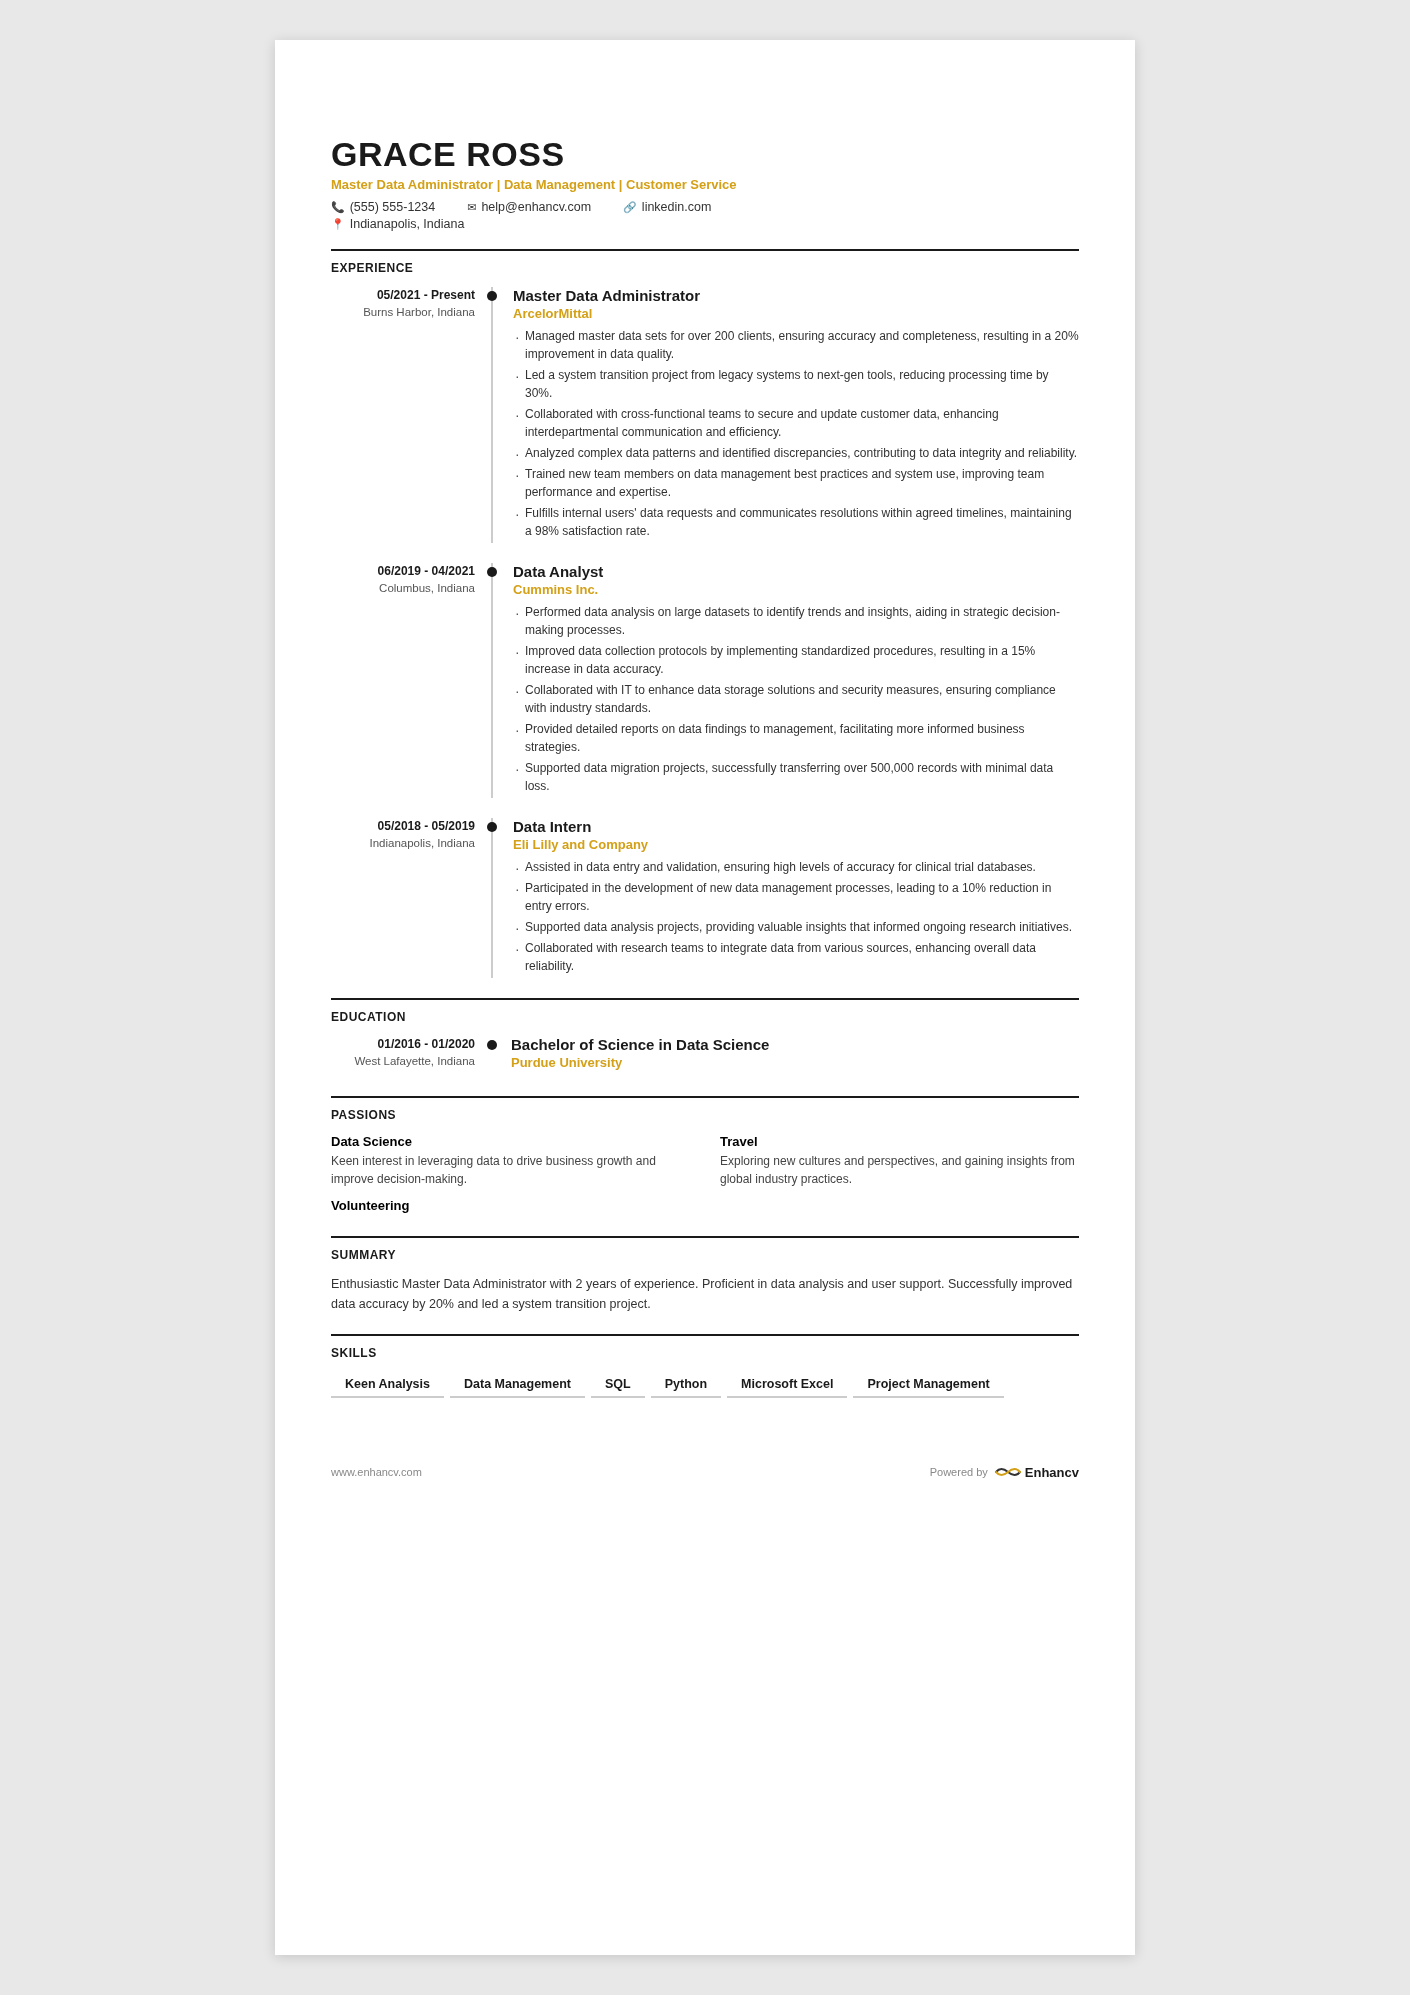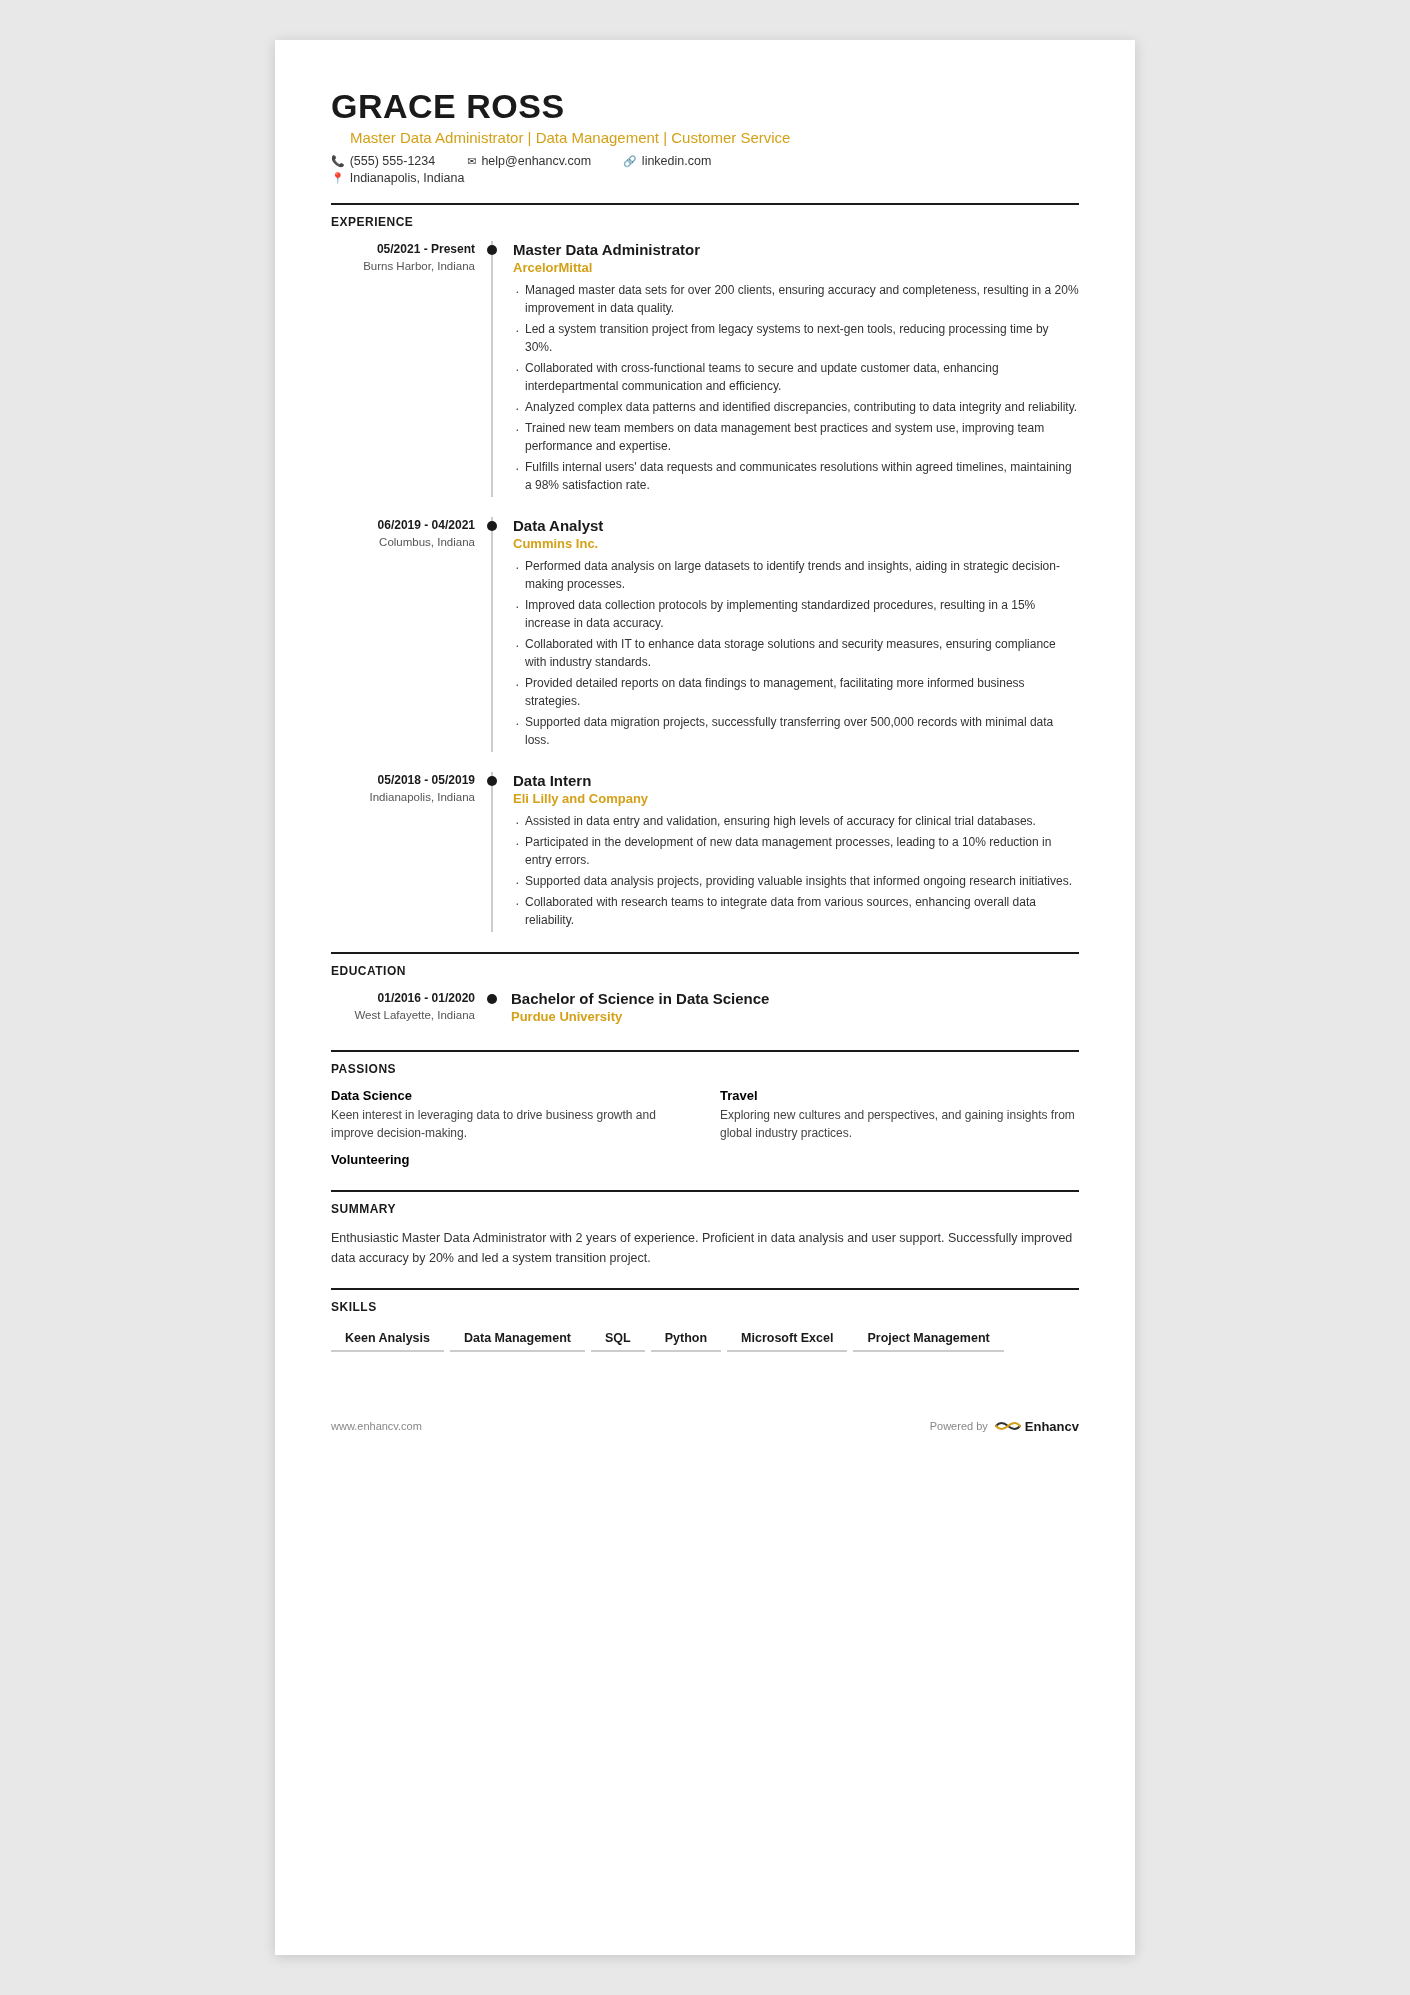--- a/index.html
+++ b/index.html
@@ -21,27 +21,27 @@
     
     .header { margin-bottom: 18px; }
     .header-name {
       font-size: 34px;
       font-weight: 900;
       color: #1a1a1a;
       letter-spacing: 0.5px;
       text-transform: uppercase;
       line-height: 1.1;
       margin-bottom: 4px;
+      margin-top: 48px;
     }
     .header-title {
-      font-size: 15px;
-      font-weight: 400;
+      font-size: 13px;
+      font-weight: 700;
       color: #D4A017;
       margin-bottom: 8px;
-      margin-left: 19px;
     }
     .header-contacts {
       display: flex;
       gap: 32px;
       font-size: 12.5px;
       color: #333;
       margin-bottom: 3px;
     }
     .header-contacts span {
       display: flex;

